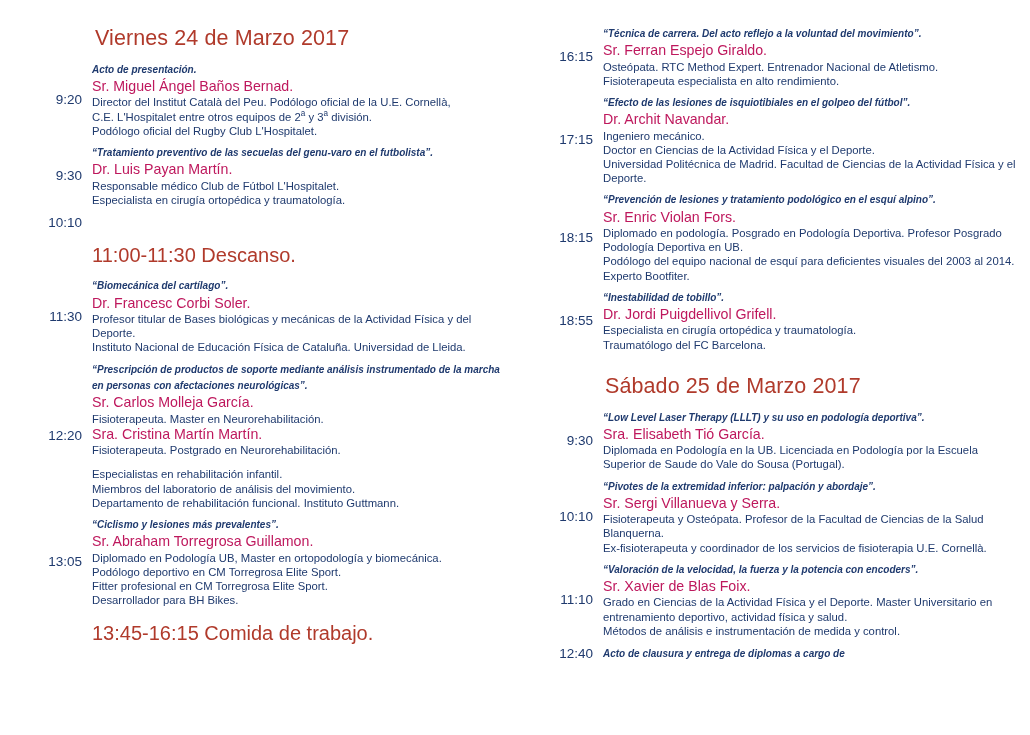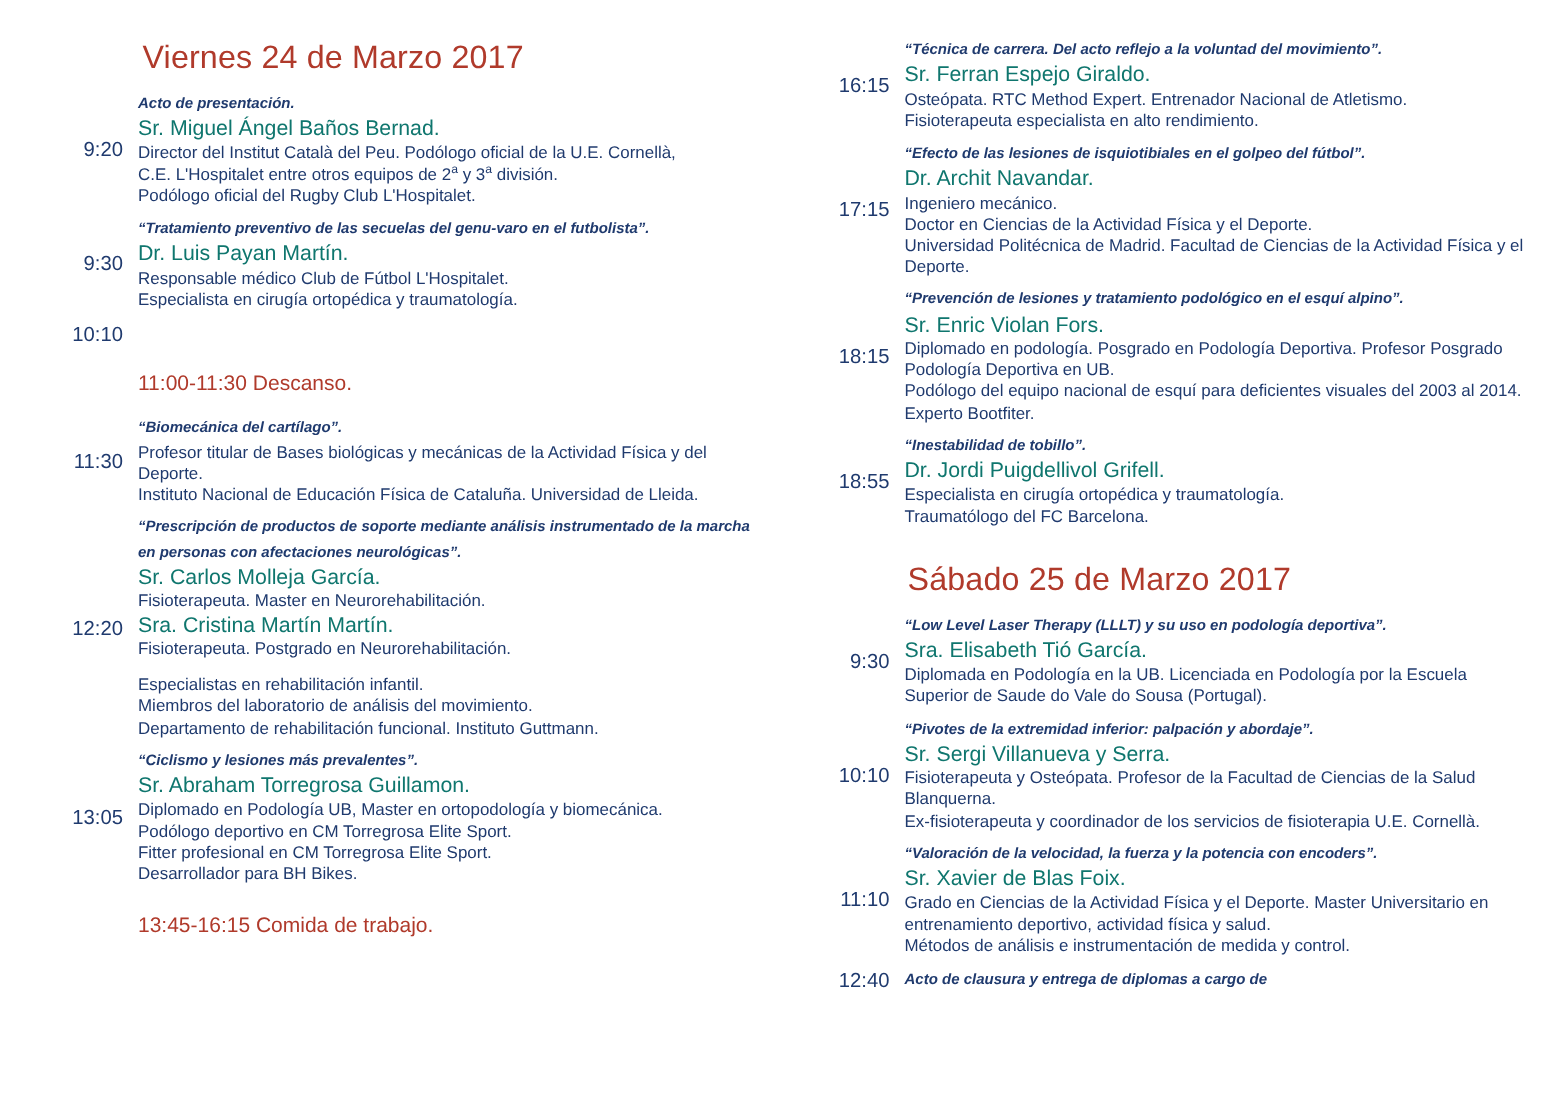--- a/index.html
+++ b/index.html
@@ -75,35 +75,35 @@
     line-height: 16.4px;
     font-style: italic;
     font-weight: bold;
     color: #1f3a6e;
     margin: 0;
   }
   .speaker {
     font-size: 14.2px;
     line-height: 17.2px;
     font-weight: normal;
-    color: #0f766e;
+    color: #be185d;
     margin: 0;
   }
   .detail {
     font-size: 11.3px;
     line-height: 14.2px;
     color: #1f3a6e;
     margin: 0;
   }
   .detail.gap { margin-top: 10px; }
 
   
   .notice {
     color: #b03a2b;
-    font-size: 14px;
+    font-size: 20px;
     line-height: 16px;
     margin: 16px 0 15px 0;
   }
   .col-left .notice { padding-left: 62px; }
   .notice.lunch { margin-top: 18px; margin-bottom: 0; }
   sup { font-size: 0.72em; vertical-align: super; line-height: 0; }
 </style>
 </head>
 <body>
 
@@ -137,20 +137,21 @@
     <div class="session">
       <div class="session-time">10:10</div>
     </div>
 
     <p class="notice">11:00-11:30 Descanso.</p>
 
     <div class="session">
       <div class="session-time">11:30</div>
       <div class="session-body">
         <p class="title">“Biomecánica del cartílago”.</p>
+        <p class="speaker">Dr. Francesc Corbi Soler.</p>
         <p class="detail">Profesor titular de Bases biológicas y mecánicas de la Actividad Física y del Deporte.</p>
         <p class="detail">Instituto Nacional de Educación Física de Cataluña. Universidad de Lleida.</p>
       </div>
     </div>
 
     <div class="session">
       <div class="session-time">12:20</div>
       <div class="session-body">
         <p class="title">“Prescripción de productos de soporte mediante análisis instrumentado de la marcha en personas con afectaciones neurológicas”.</p>
         <p class="speaker">Sr. Carlos Molleja García.</p>

